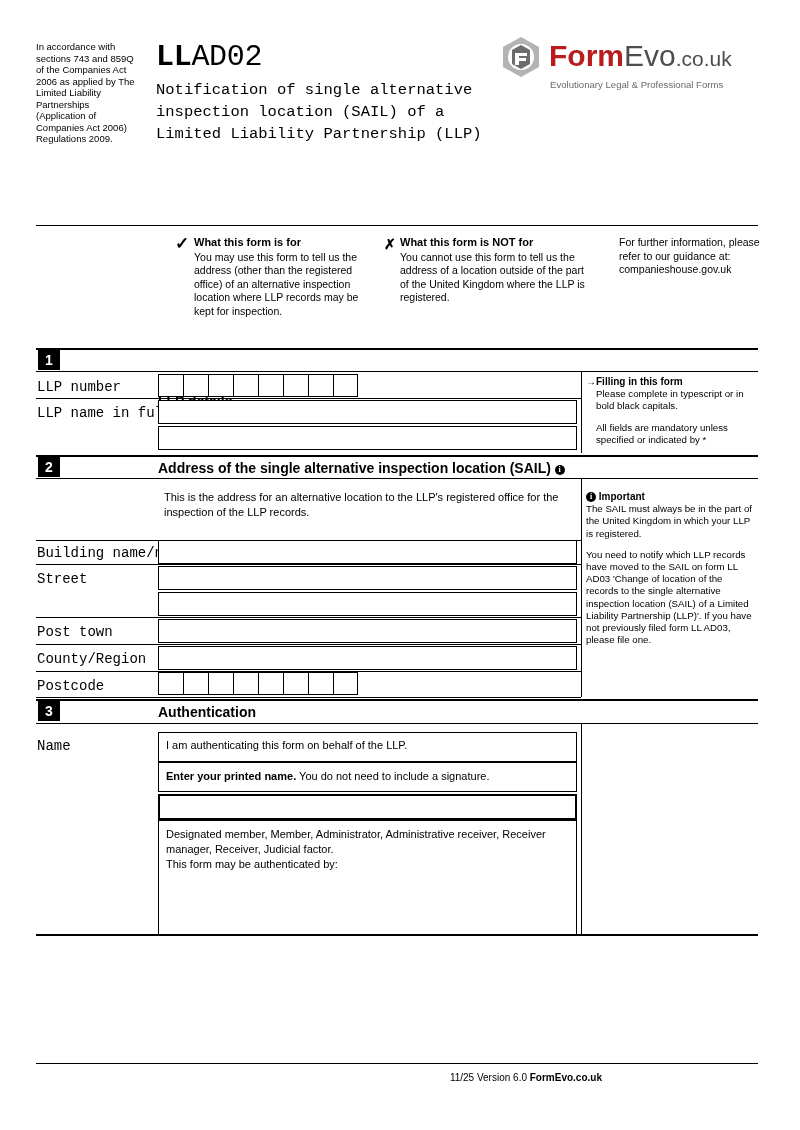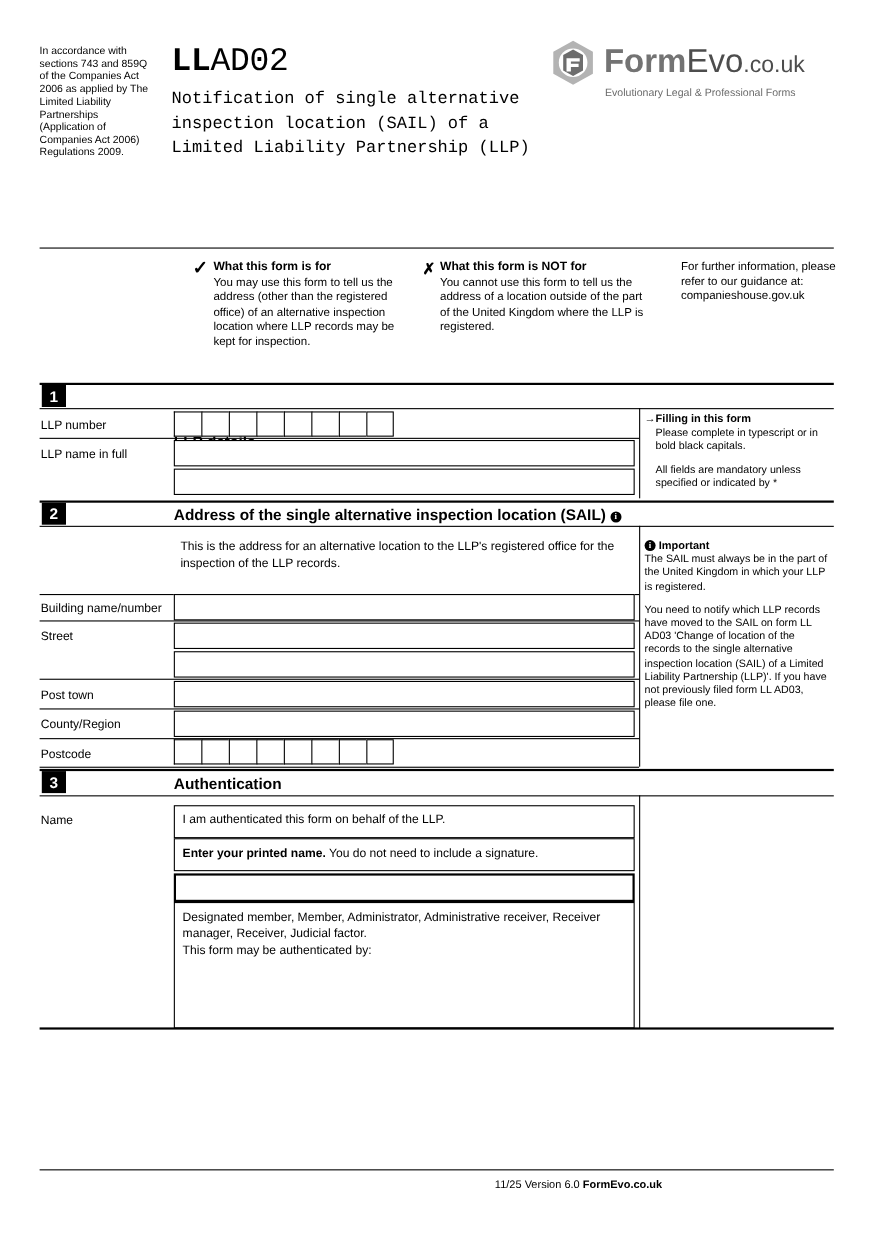--- a/index.html
+++ b/index.html
@@ -68,21 +68,21 @@
     position: relative;
     flex: none;
   }
   .logo-text {
     margin-left: 7px;
     font-size: 30px;
     line-height: 32px;
     color: #4d4d4d;
     white-space: nowrap;
   }
-  .logo-text .bold { font-weight: bold; color: #737373;}
+  .logo-text .bold { font-weight: bold; color: #b91c1c;}
   .logo-text .co { font-size: 21px; }
   .logo-sub {
     margin-left: 50px;
     margin-top: 1px;
     font-size: 9.6px;
     color: #6b6b6b;
     white-space: nowrap;
   }
   
   .rule {
@@ -133,22 +133,23 @@
     line-height: 20px;
   }
   .sect-title {
     position: absolute;
     font-size: 14px;
     font-weight: bold;
   }
   
   .label {
     position: absolute;
-    font-size: 11px;
+    font-size: 14px;
     line-height: 14px;
+    font-family: Liberation Mono, monospace;
   }
   .box {
     position: absolute;
     border: 1px solid #000;
     box-sizing: border-box;
     background: #fff;
   }
   .cellrow {
     position: absolute;
     display: flex;
@@ -331,21 +332,21 @@
     <p>You need to notify which LLP records have moved to the SAIL on form LL AD03 'Change of location of the records to the single alternative inspection location (SAIL) of a Limited Liability Partnership (LLP)'. If you have not previously filed form LL AD03, please file one.</p>
   </div>
 
   <div class="rule" style="left:36px; top:699px; width:722px; height:2px;"></div>
   <div class="sect-num" style="left:38px; top:701px;">3</div>
   <div class="sect-title" style="left:158px; top:704px;">Authentication</div>
   <div class="rule" style="left:36px; top:723px; width:722px; height:1px;"></div>
 
   <div class="label" style="left:37px; top:739px;">Name</div>
   <div class="box" style="left:158px; top:732px; width:419px; height:30px;"></div>
-  <div class="auth-text" style="left:166px; top:738px; width:400px;">I am authenticated this form on behalf of the LLP.</div>
+  <div class="auth-text" style="left:166px; top:738px; width:400px;">I am authenticating this form on behalf of the LLP.</div>
 
   <div class="box" style="left:158px; top:762px; width:419px; height:30px;"></div>
   <div class="auth-text" style="left:166px; top:769px; width:400px;"><span class="auth-strong">Enter your printed name.</span><span> You do not need to include a signature.</span></div>
 
   <div class="box" style="left:158px; top:794px; width:419px; height:26px; border-width:2px;"></div>
 
   <div class="box" style="left:158px; top:820px; width:419px; height:115px;"></div>
   <div class="auth-text" style="left:166px; top:827px; width:400px;">
     <div>Designated member, Member, Administrator, Administrative receiver, Receiver manager, Receiver, Judicial factor.</div>
     <div>This form may be authenticated by:</div>

